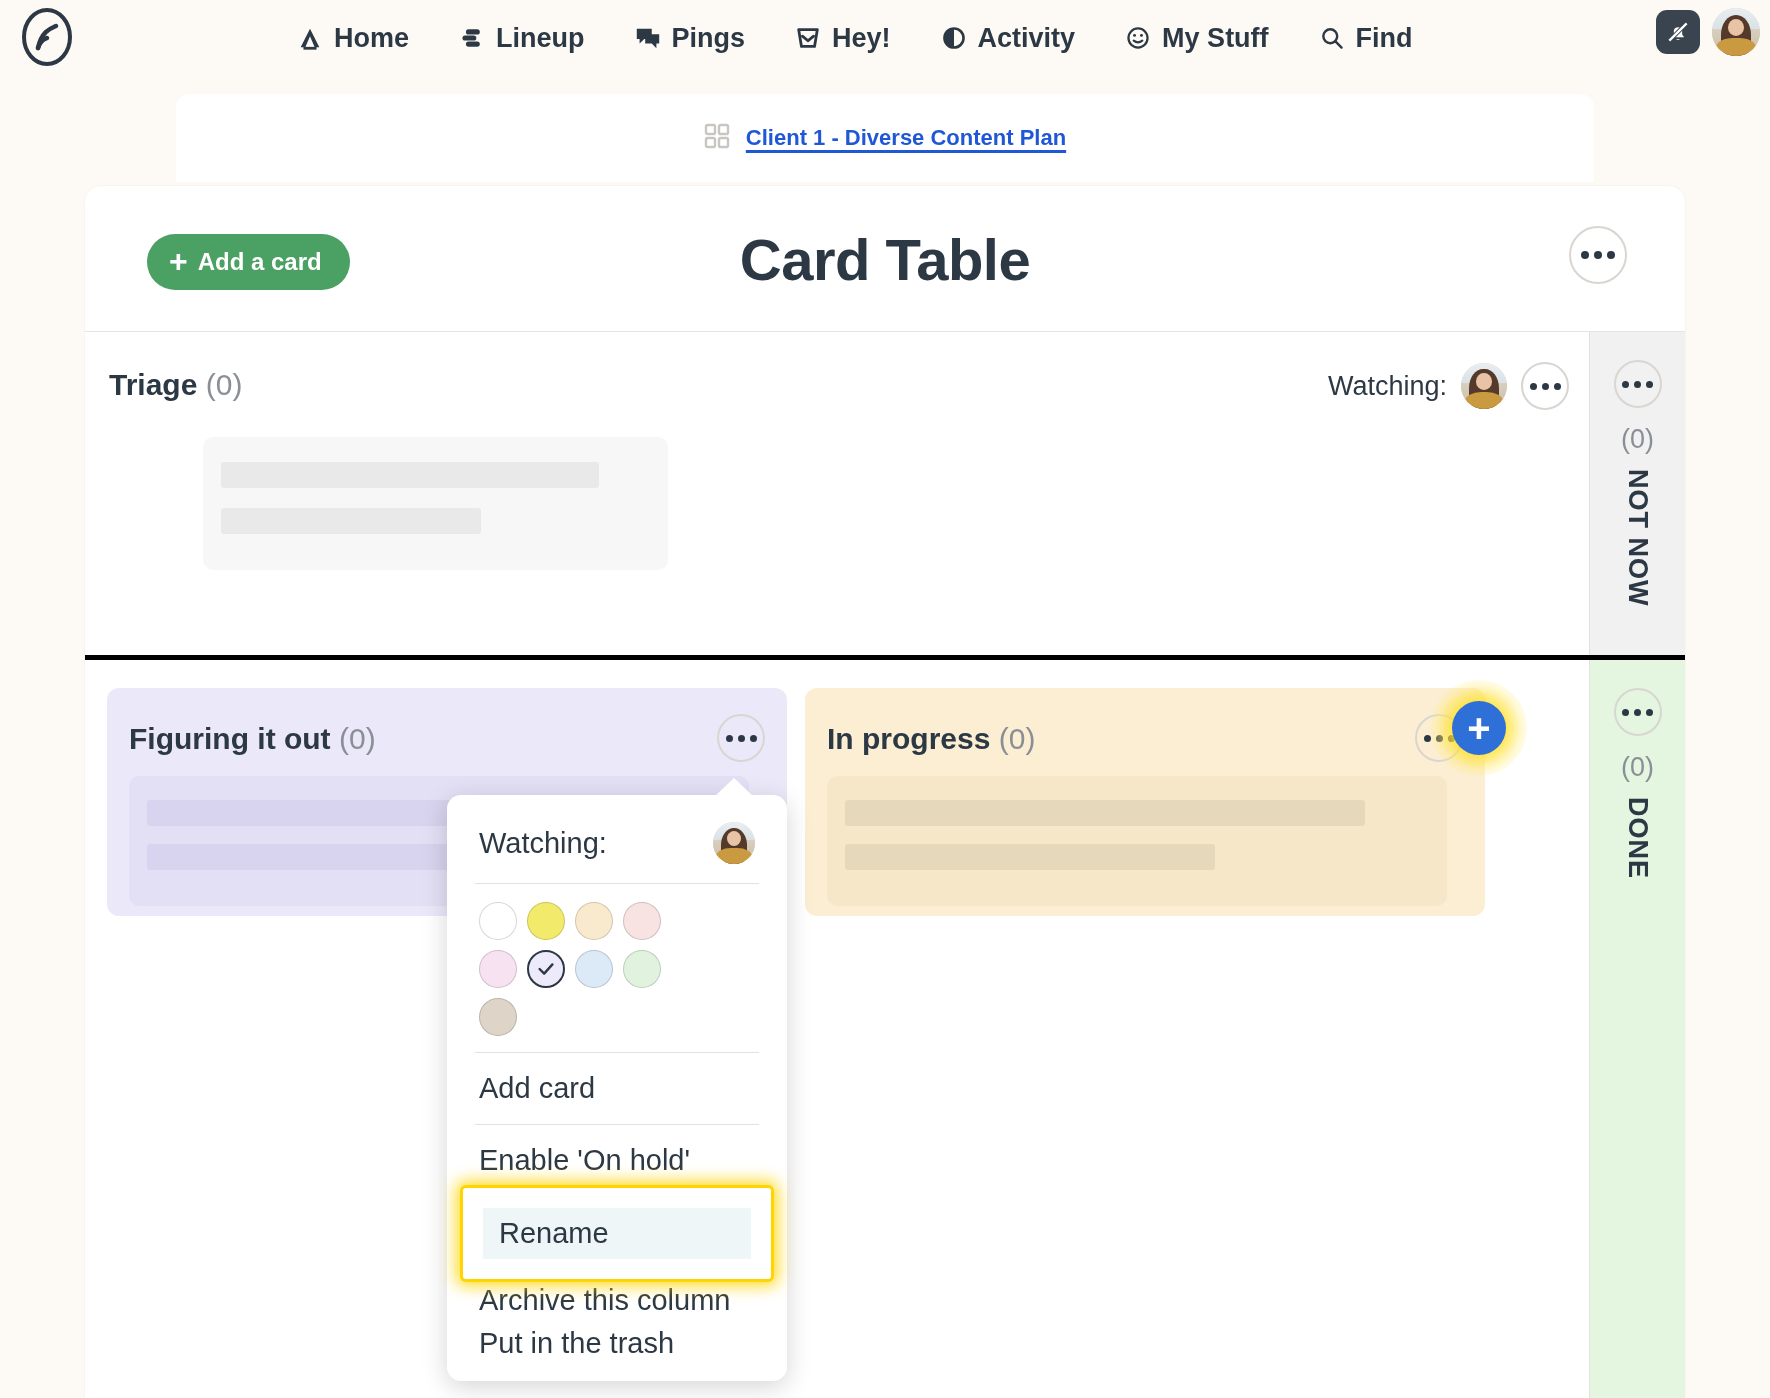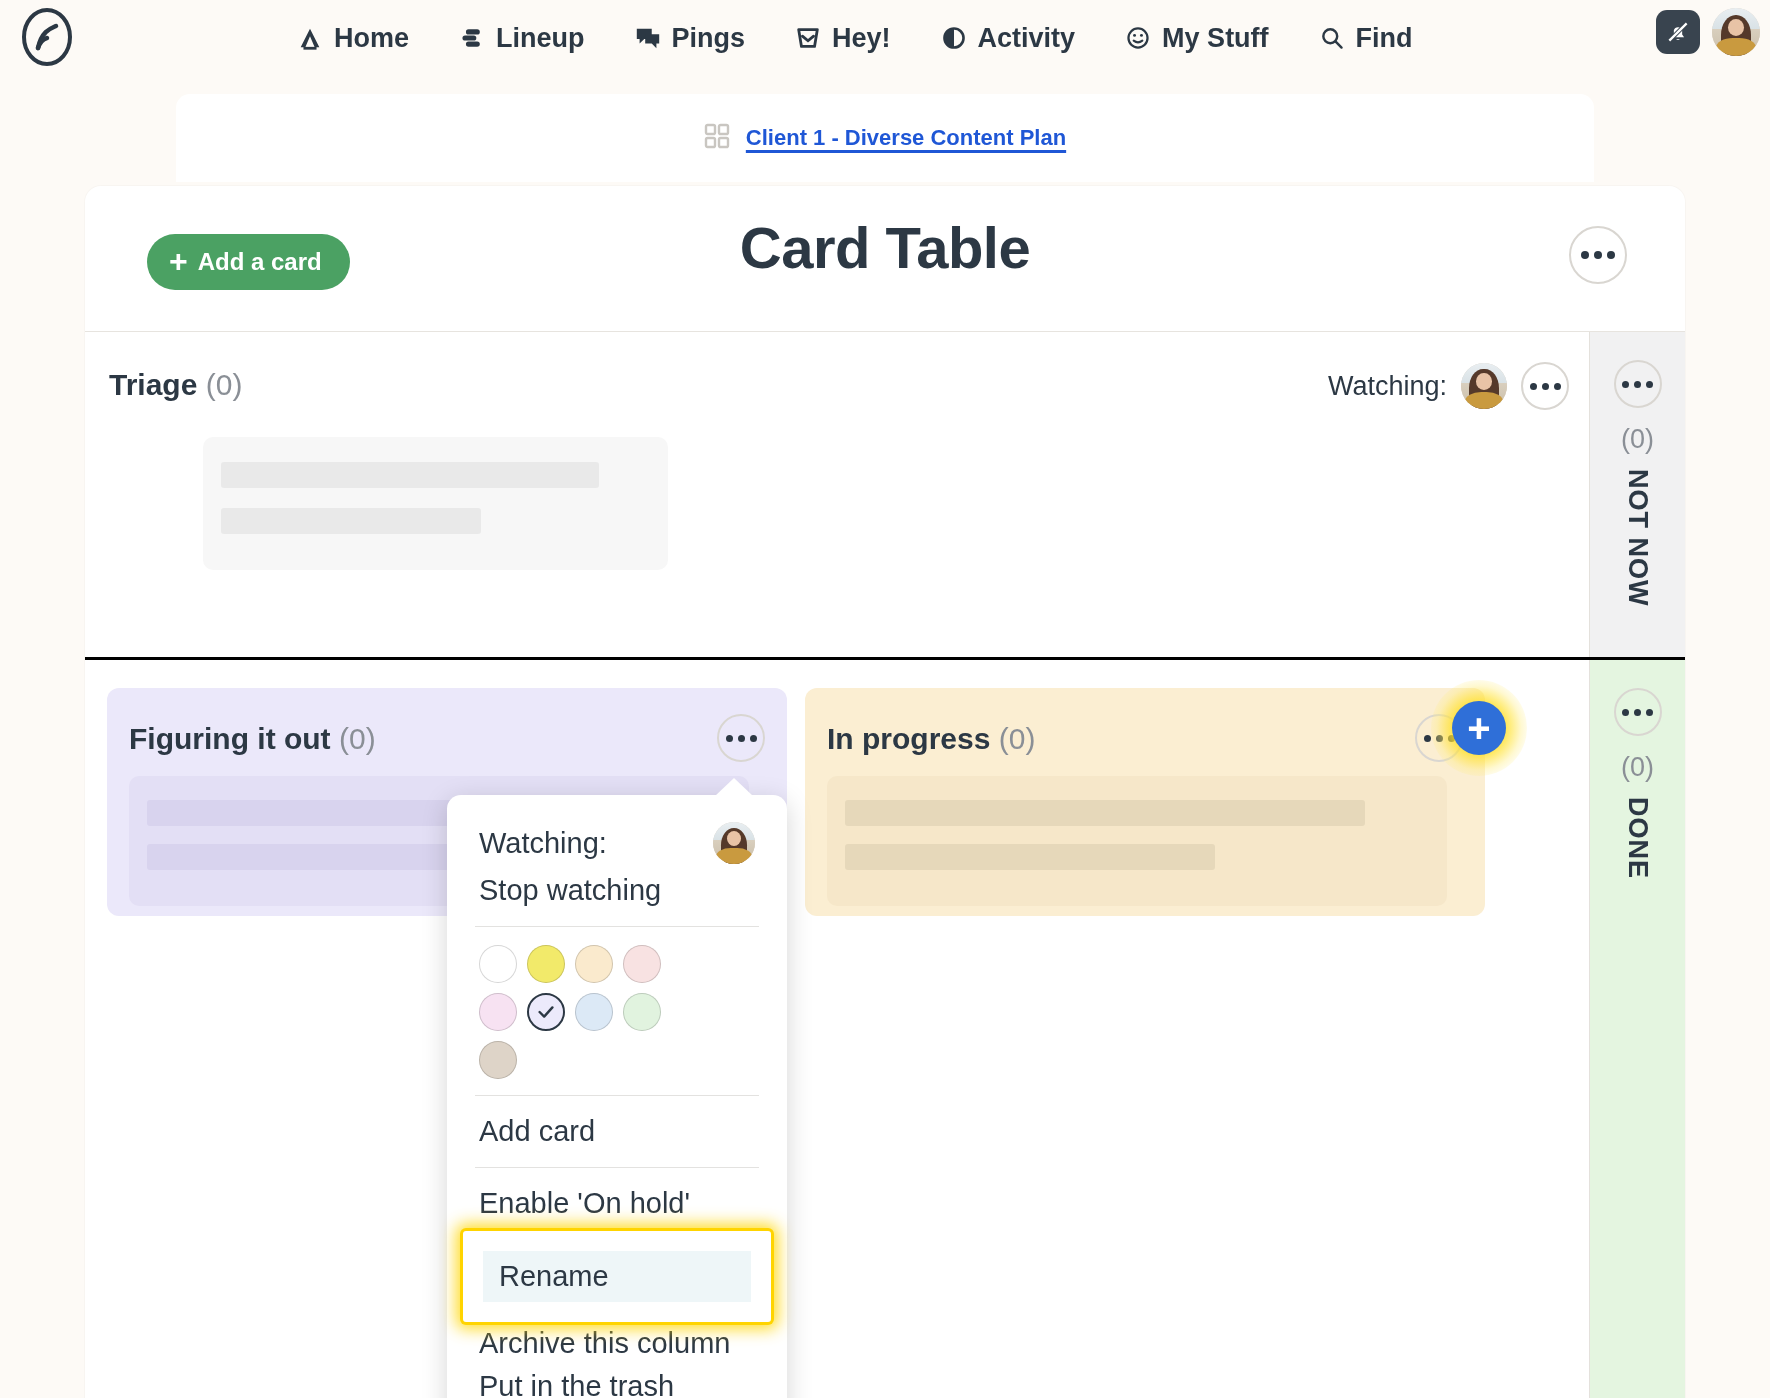--- a/index.html
+++ b/index.html
@@ -80,39 +80,39 @@
     position: absolute; left: 62px; top: 48px;
     height: 56px; padding: 0 28px 0 22px;
     background: #4ba163; color: #ffffff;
     border: none; border-radius: 28px;
     font-family: "Liberation Sans", sans-serif;
     font-size: 24px; font-weight: bold;
     display: flex; align-items: center; gap: 10px; cursor: pointer;
   }
   .add-card-btn .plus { font-size: 32px; font-weight: bold; line-height: 1; margin-top: -3px; }
   .board-title {
-    position: absolute; left: 0; right: 0; top: 28px; text-align: center;
+    position: absolute; left: 0; right: 0; top: 40px; text-align: center;
     color: #2c3844; font-size: 58px; font-weight: bold; letter-spacing: -0.5px;
   }
   .dots-circle {
     border-radius: 50%; border: 2px solid #d9d6d1; background: transparent;
     display: flex; align-items: center; justify-content: center; gap: 5px;
     cursor: pointer;
   }
   .dots-circle i { display: block; border-radius: 50%; background: #2c3844; }
   .dc-lg { width: 58px; height: 58px; }
   .dc-lg i { width: 8px; height: 8px; }
   .dc-md { width: 48px; height: 48px; }
   .dc-md i { width: 7px; height: 7px; }
   .board-menu-btn { position: absolute; right: 58px; top: 40px; }
 
   
   .triage-row {
     position: relative; height: 328px;
-    border-bottom: 3px solid #000000;
+    border-bottom: 5px solid #000000;
     display: flex;
   }
   .triage-main { position: relative; flex: 1; }
   .col-title {
     position: absolute; font-size: 30px; font-weight: bold; color: #2c3844;
     white-space: nowrap;
   }
   .col-title .count { color: #8a8f96; font-weight: normal; }
   .triage-title { left: 24px; top: 36px; }
   .watching-wrap {
@@ -432,21 +432,20 @@
     <div class="menu-row static">
       <span>Watching:</span>
       <span class="avatar-img" style="width:42px;height:42px;">
         <span class="sky"></span>
           <span class="sand"></span>
         <span class="hair"></span>
           <span class="face"></span>
           <span class="body"></span>
       </span>
     </div>
-    <div class="menu-row">Stop watching</div>
 
     <div class="menu-sep"></div>
 
     <div class="swatches">
       <span class="swatch" style="background:#ffffff;"></span>
       <span class="swatch" style="background:#f2ea6a;"></span>
       <span class="swatch" style="background:#faeacd;"></span>
       <span class="swatch" style="background:#f8e2e2;"></span>
       <span class="swatch" style="background:#f7e2f2;"></span>
       <span class="swatch selected" style="background:#eceafb;">

